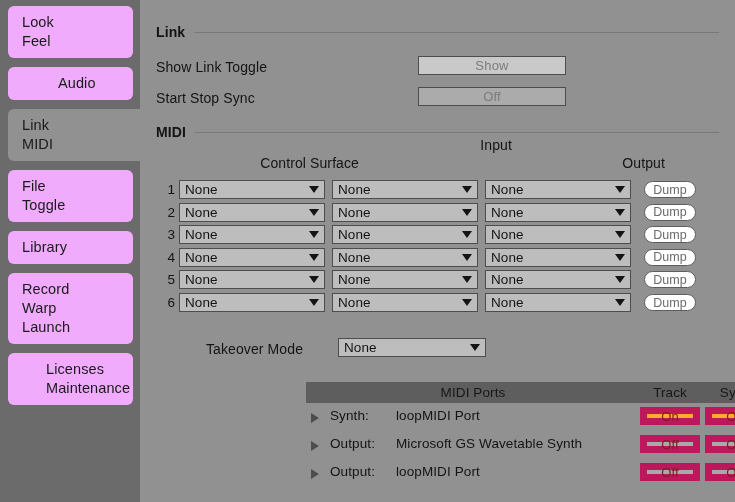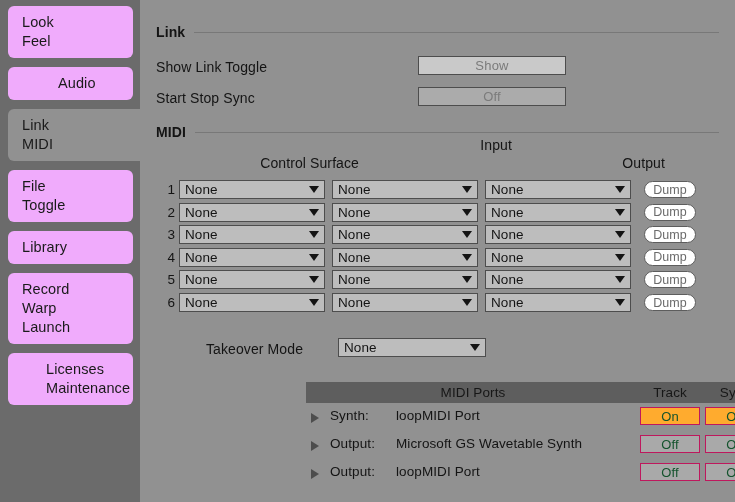--- a/index.html
+++ b/index.html
@@ -233,27 +233,27 @@
     font-size: 13.5px;
     color: #141414;
     white-space: nowrap;
     letter-spacing: 0.1px;
   }
   .tog {
     position: absolute;
     top: 4px;
     width: 60px;
     height: 18px;
-    border: 1px solid #be185d;
+    border: 7px solid #be185d;
     box-sizing: border-box;
     font-size: 13px;
     display: flex;
     align-items: center;
     justify-content: center;
-    color: #14532d;
+    color: #7f1d1d;
     letter-spacing: 0.2px;
   }
   .tog.off { background: #a9a9a9; }
   .tog.on  { background: #ffab2e; }
 </style>
 </head>
 <body>
 
 <div id="app">
 

